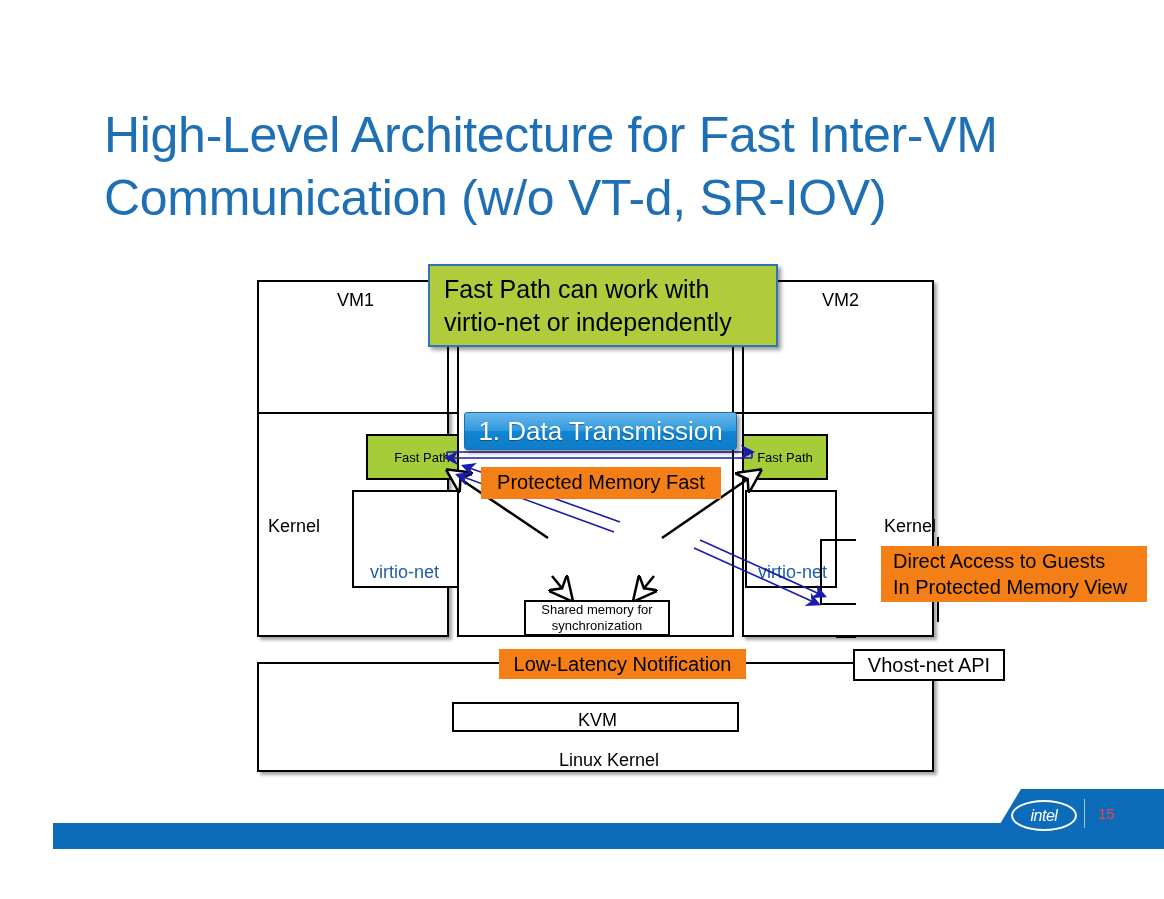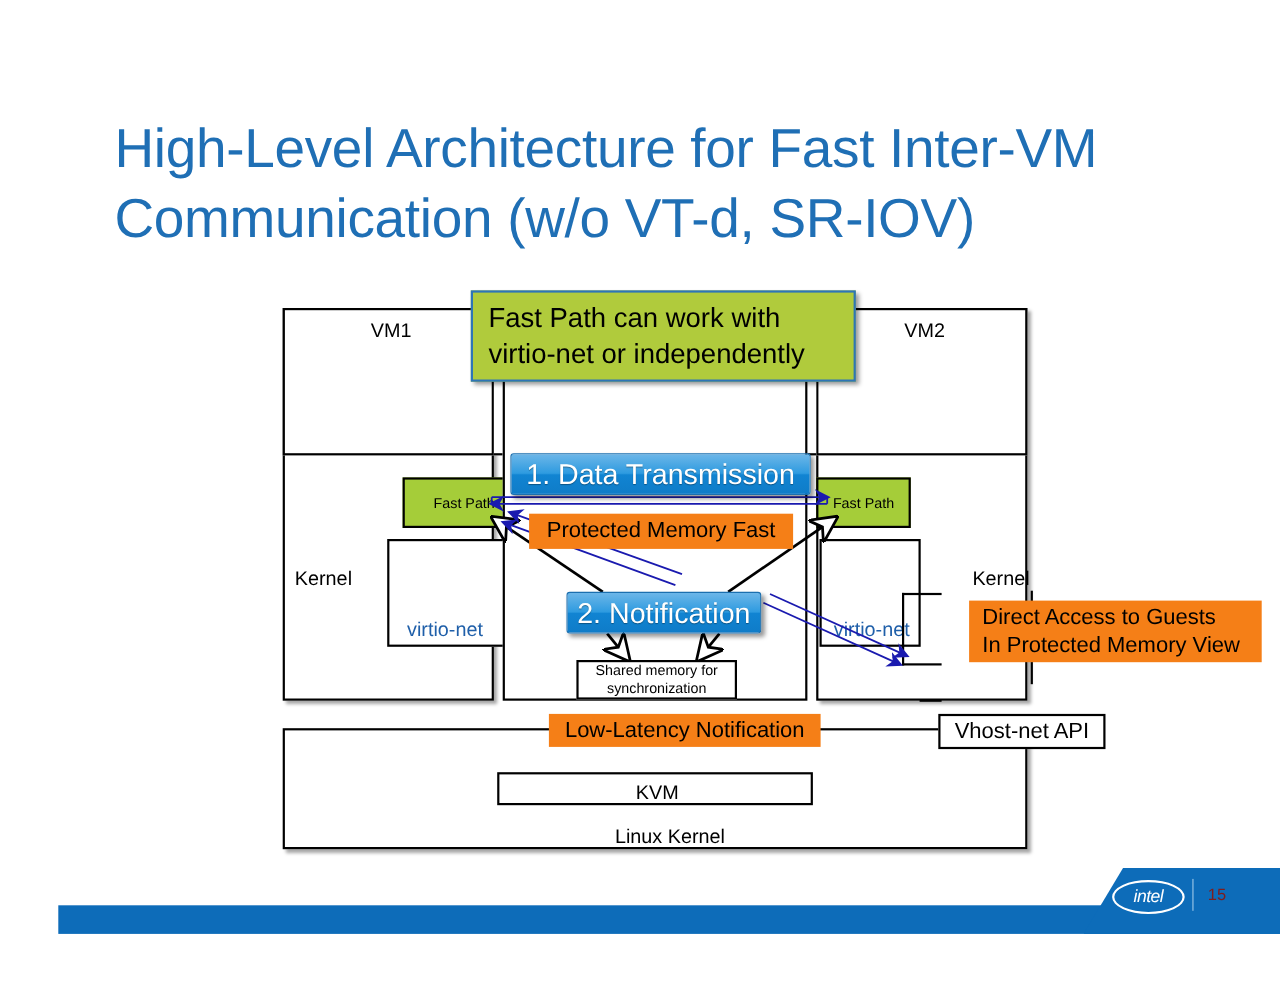--- a/index.html
+++ b/index.html
@@ -135,21 +135,21 @@
   }
   .intel-sep{
     position:absolute;
     left:1084px; top:799px; width:1px; height:29px;
     background:#9FC8E8;
     z-index:6;
   }
   .page-num{
     position:absolute;
     left:1098px; top:805px;
-    color:#7f1d1d;
+    color:#ef4444;
     font-size:15px;
     z-index:6;
   }
 
   svg.overlay{
     position:absolute;left:0;top:0;width:1164px;height:899px;
     pointer-events:none;
     z-index:35;
   }
 </style>
@@ -250,21 +250,20 @@
     </g>
   </svg>
 
   <div class="callout-green" style="left:428px;top:264px;width:350px;height:83px;">Fast Path can work with
 virtio-net or independently</div>
 
   <div class="callout-blue" style="left:464px;top:412px;width:273px;height:38px;">1. Data Transmission</div>
 
   <div class="callout-orange" style="left:481px;top:467px;width:240px;height:32px;">Protected Memory Fast</div>
 
-  <div class="callout-blue" style="left:515px;top:538px;width:177px;height:38px;">2. Notification</div>
 
   <div class="callout-orange" style="left:499px;top:649px;width:247px;height:30px;">Low-Latency Notification</div>
 
   <div class="callout-orange left" style="left:849px;top:546px;width:266px;height:56px;">Direct Access to Guests
 In Protected Memory View</div>
 
   <div class="footerbar"></div>
   <div class="footer-tab"></div>
   <div class="intel-logo">intel</div>
   <div class="intel-sep"></div>

